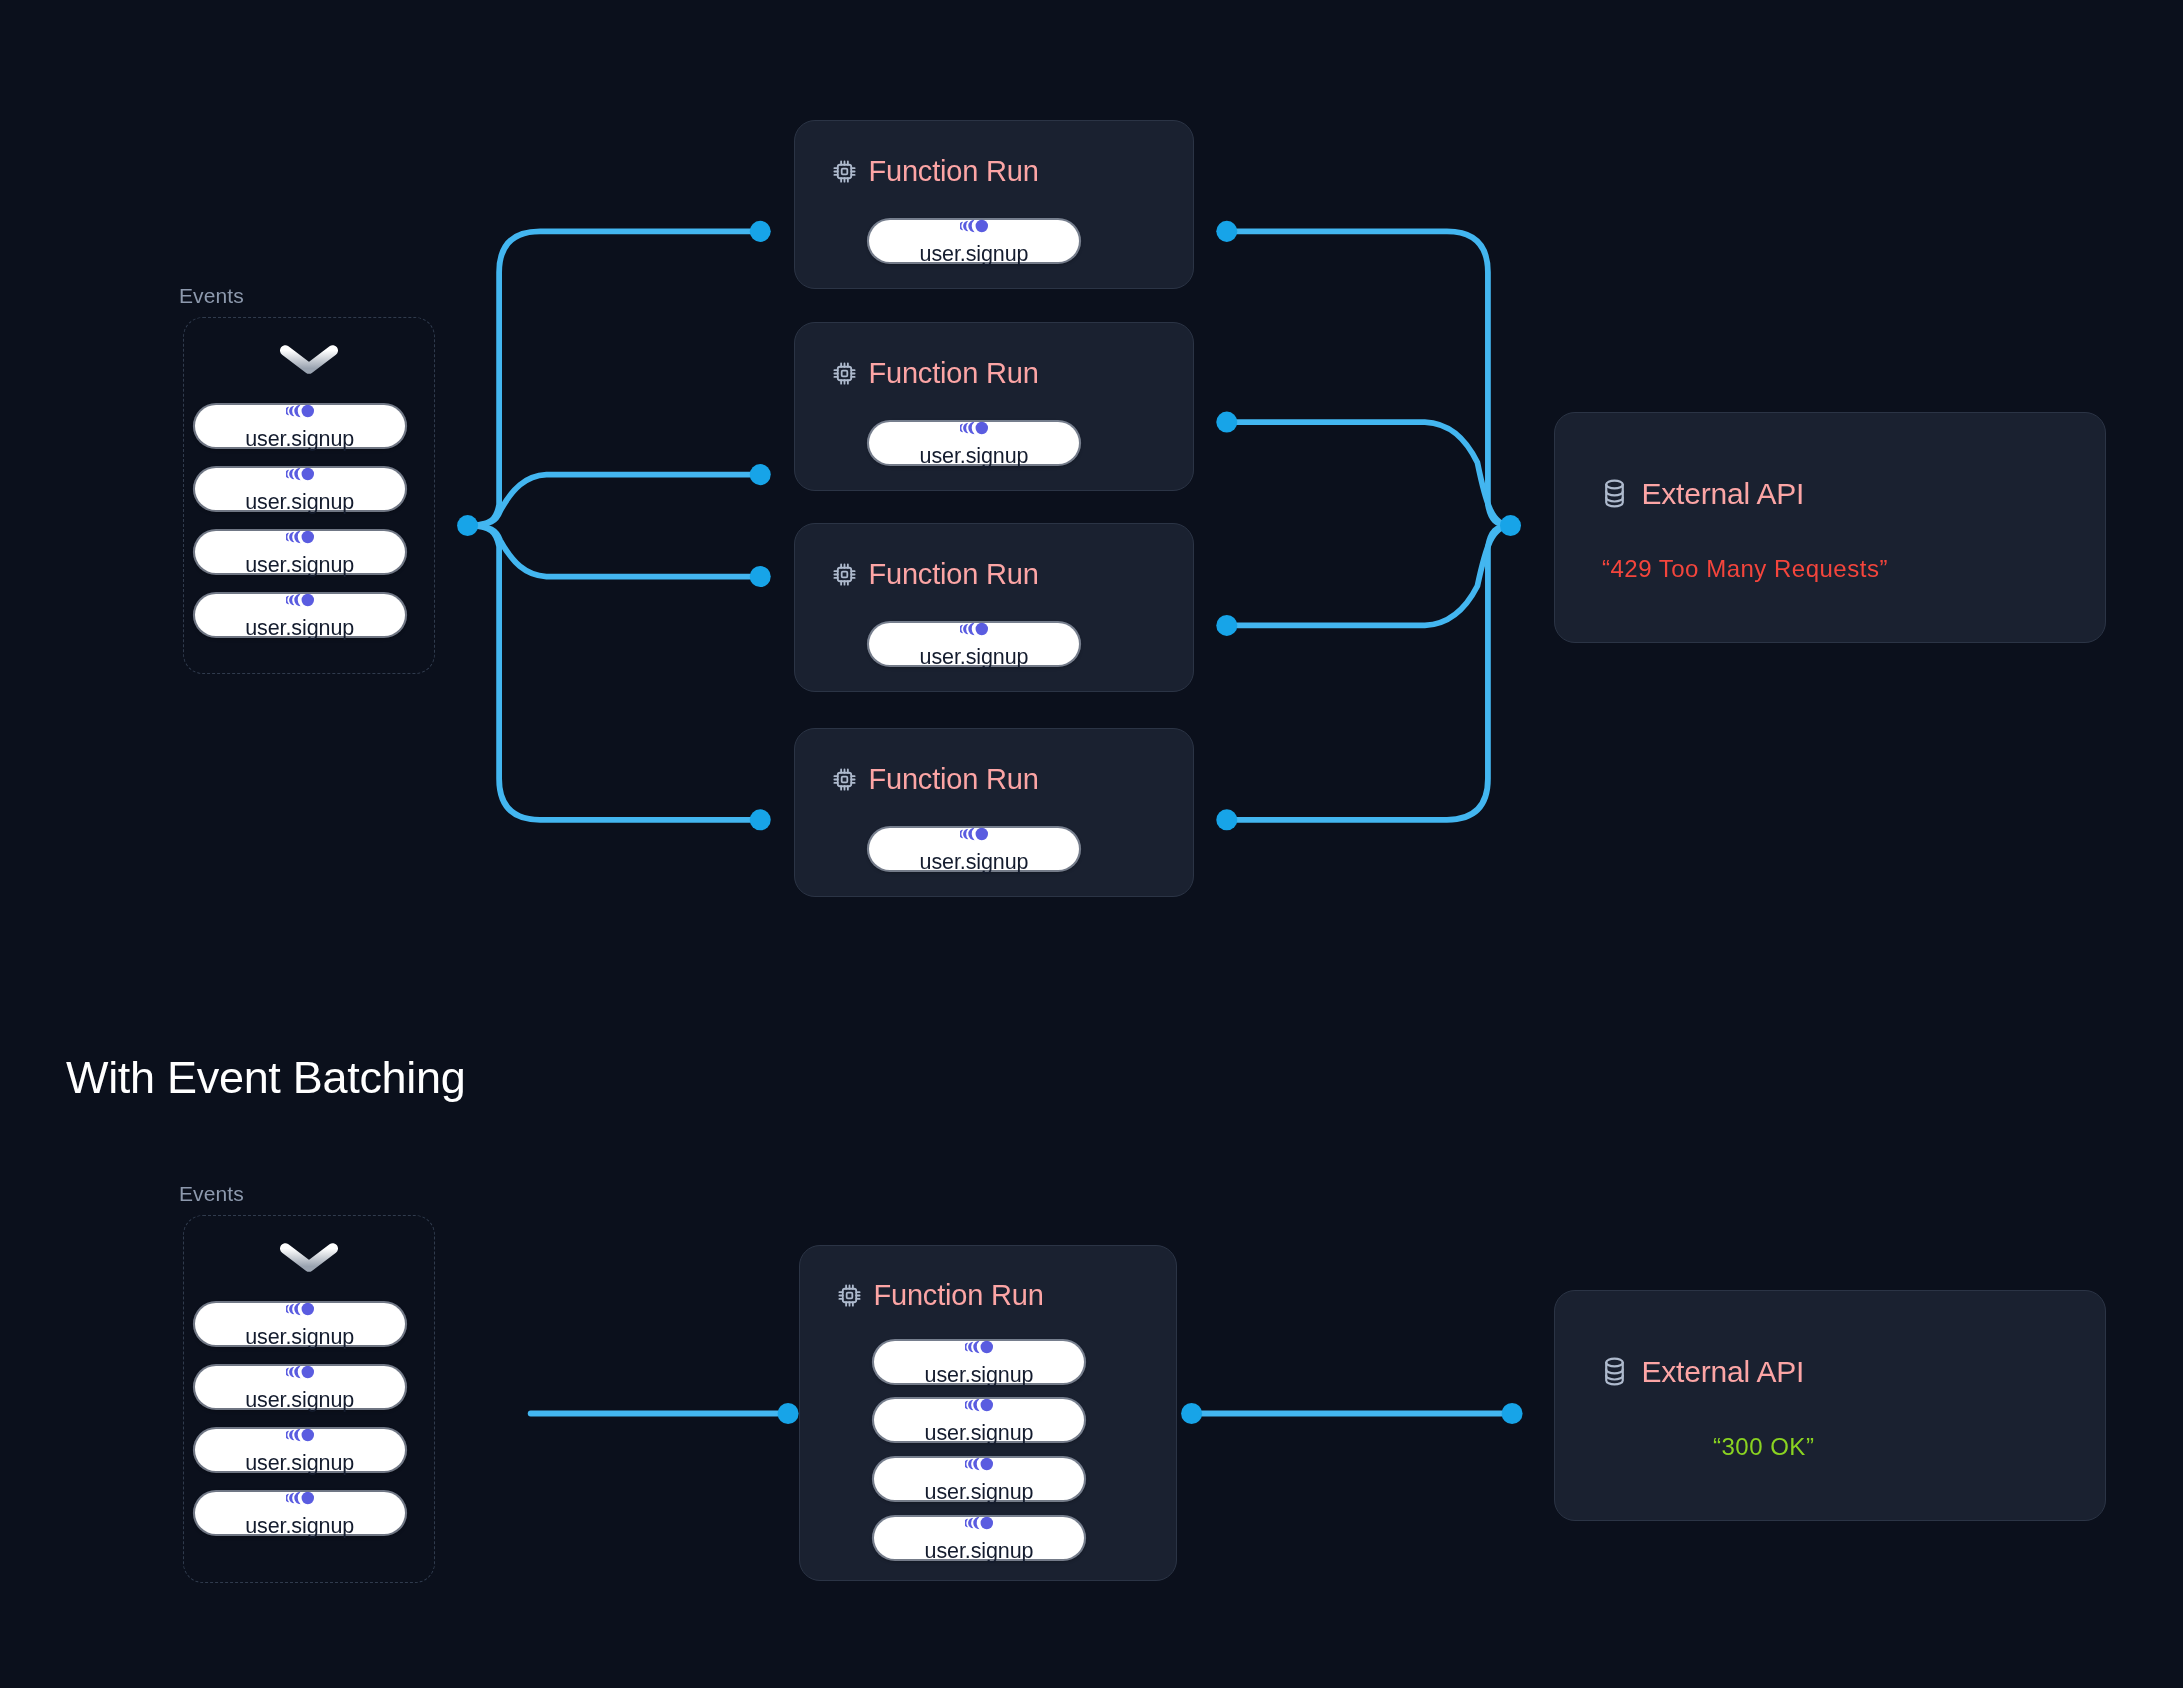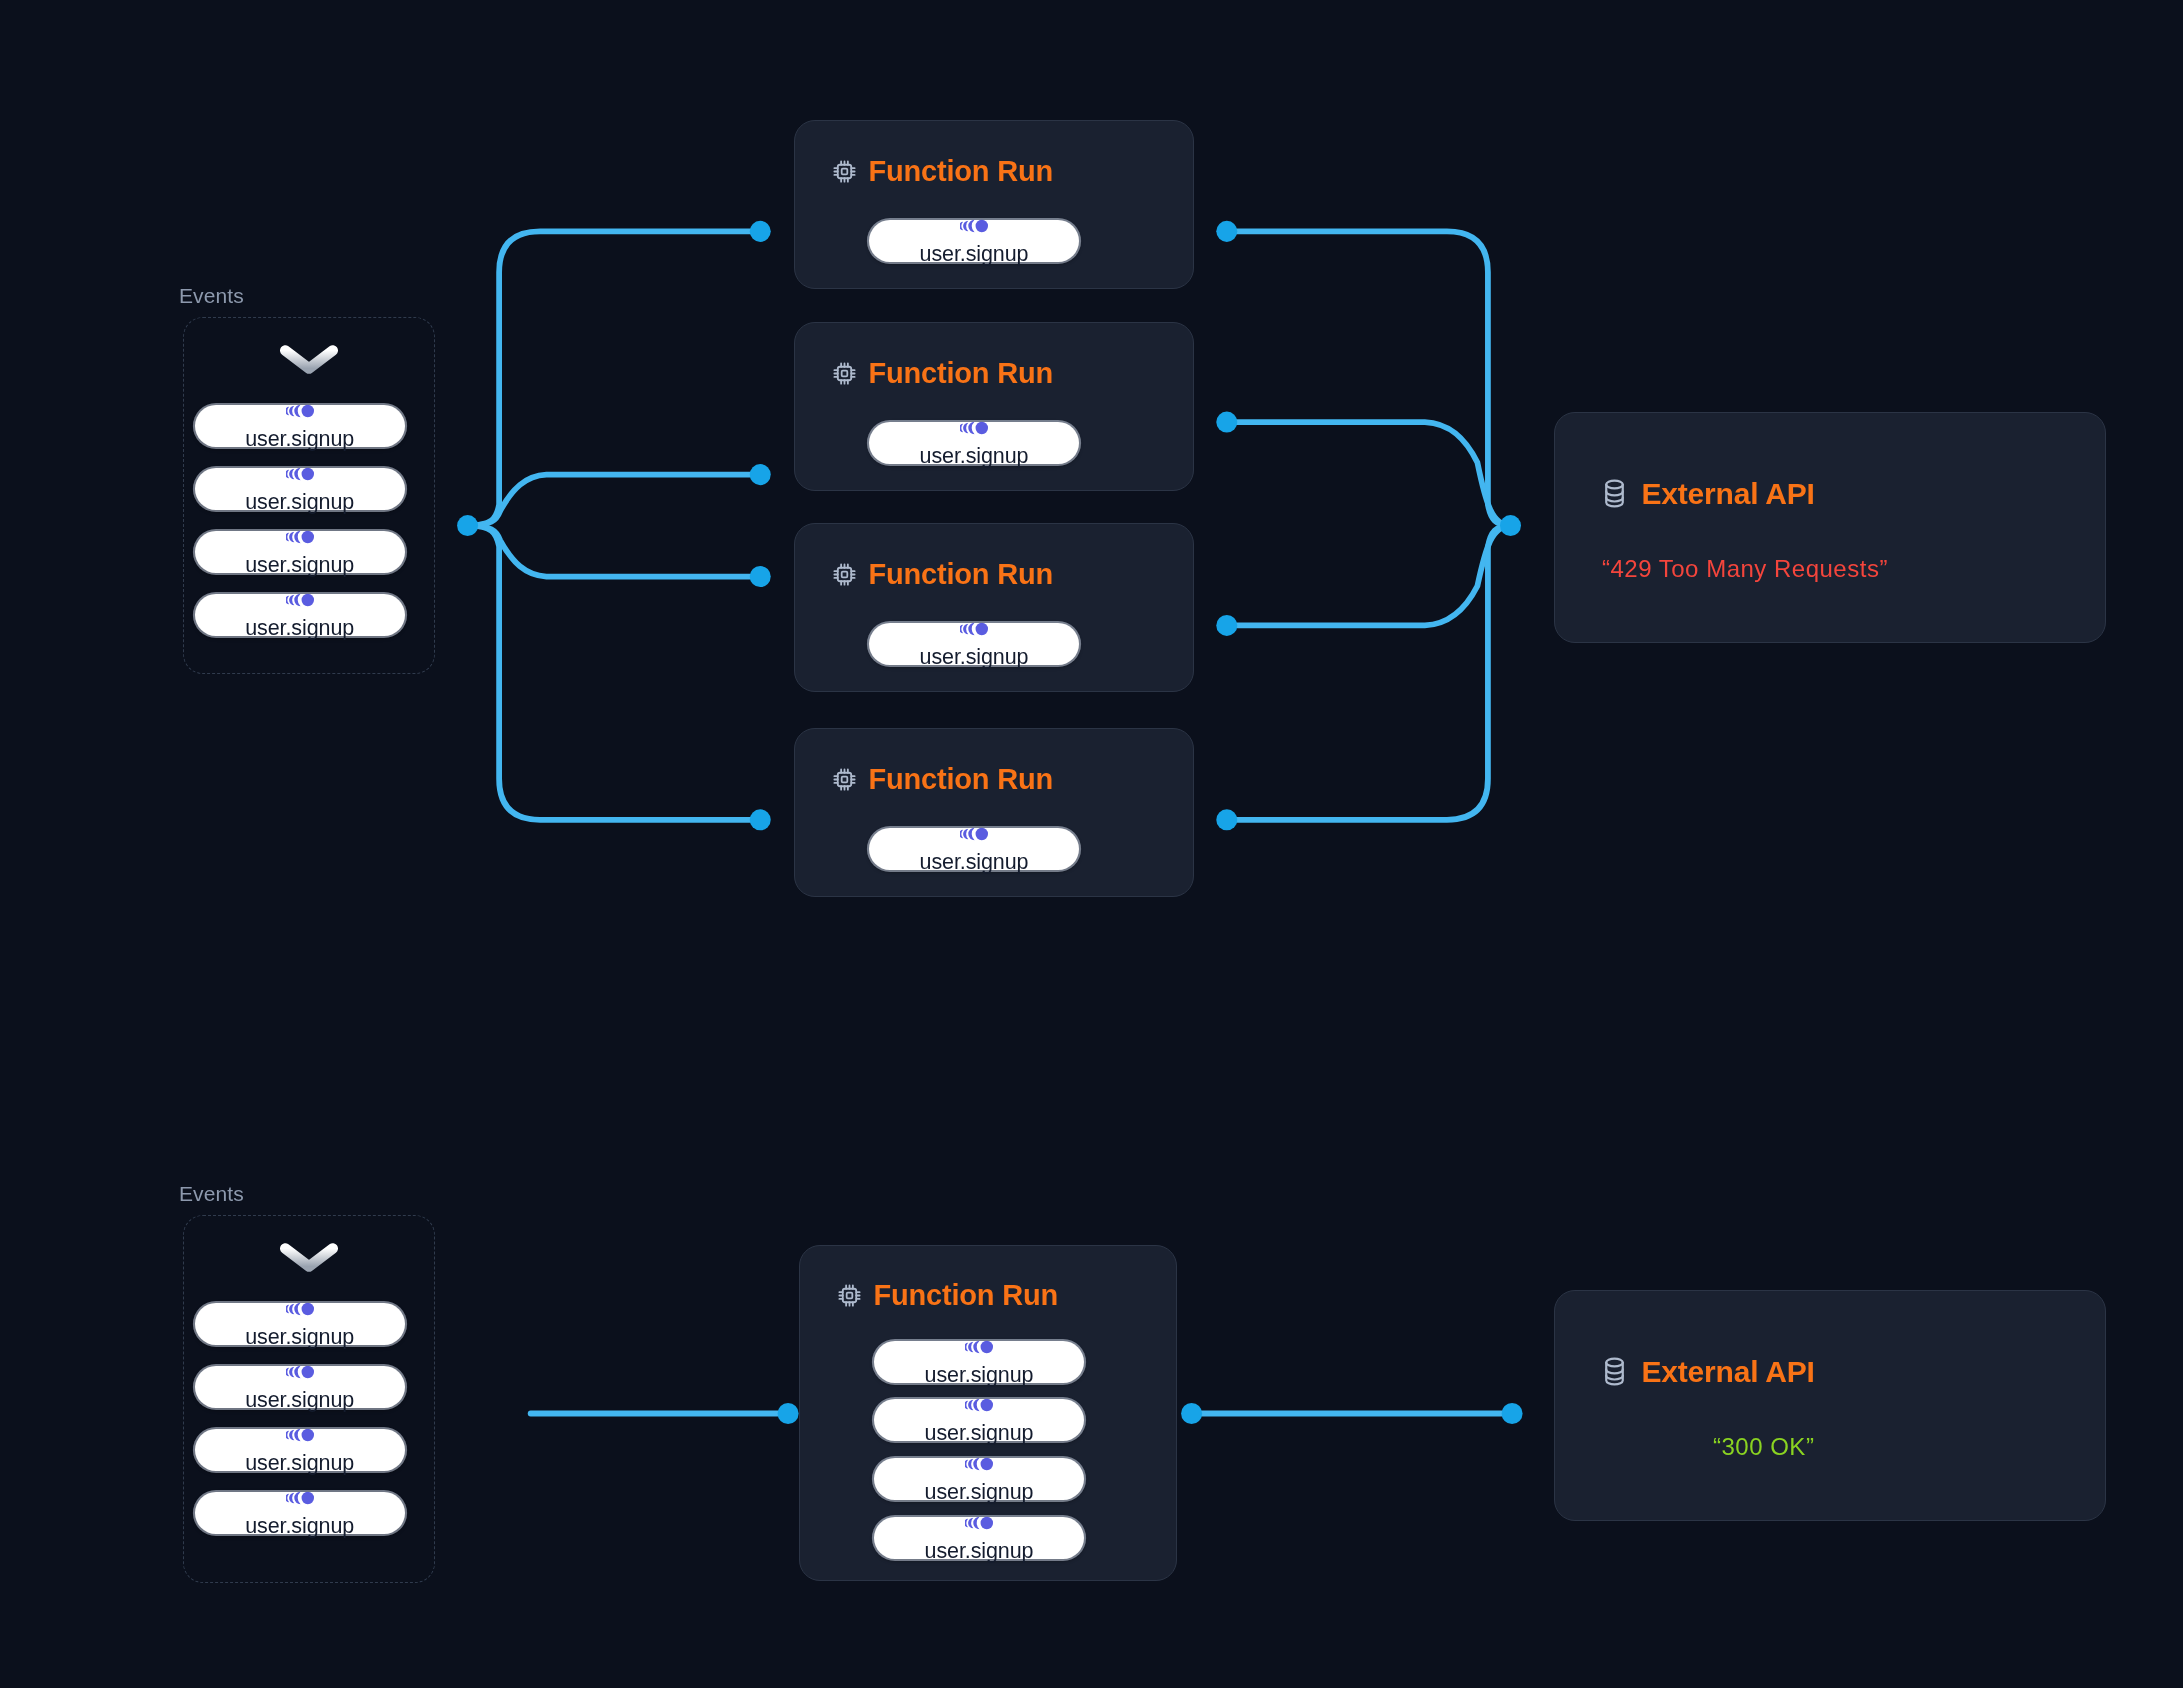--- a/index.html
+++ b/index.html
@@ -87,23 +87,23 @@
     border-radius: 21px;
   }
   .card-head {
     position: absolute;
     display: flex;
     align-items: center;
     gap: 10.5px;
     white-space: nowrap;
   }
   .card-title {
-    color: #f97316;
+    color: #fca5a5;
     font-size: 29px;
-    font-weight: 700;
+    font-weight: 400;
     letter-spacing: -0.2px;
     line-height: 1;
   }
   .card-title.big { font-size: 30px; }
   .chip-icon, .db-icon { display: block; flex: 0 0 auto; }
   .status-text {
     position: absolute;
     font-family: Liberation Sans, sans-serif;
     font-size: 24px;
     letter-spacing: 0.5px;
@@ -119,20 +119,21 @@
     width: 2183px; height: 1689px;
     pointer-events: none;
   }
 </style>
 </head>
 <body>
 
 <div class="stage">
 
 
+  <div class="section-title" id="title-with">With Event Batching</div>
 
   <svg class="wires" viewBox="0 0 4155 3214">
     <g fill="none" stroke="#43b6f0" stroke-width="11" stroke-linecap="round">
 
       <path d="M 890 1000 C 935 1000 945 988 950 960 L 950 518 Q 950 440 1028 440 L 1447 440"></path>
 
       <path d="M 890 1000 C 935 1000 945 990 952 972 C 975 930 1000 905 1040 903 L 1447 903"></path>
 
       <path d="M 890 1000 C 935 1000 945 1010 952 1028 C 975 1070 1000 1095 1040 1097 L 1447 1097"></path>
 

